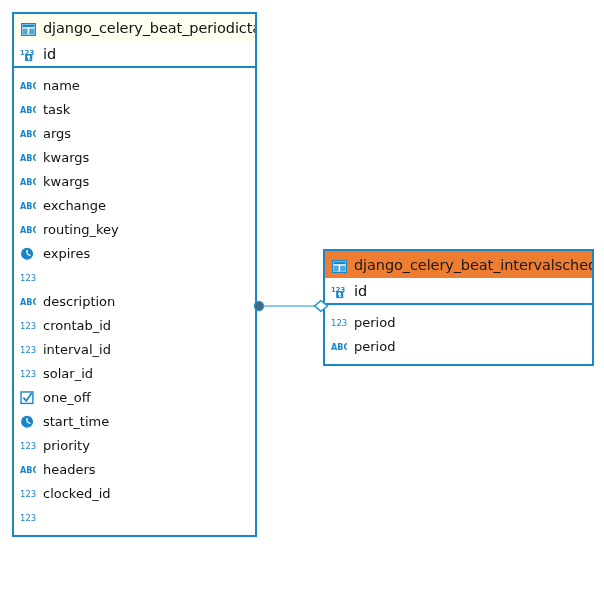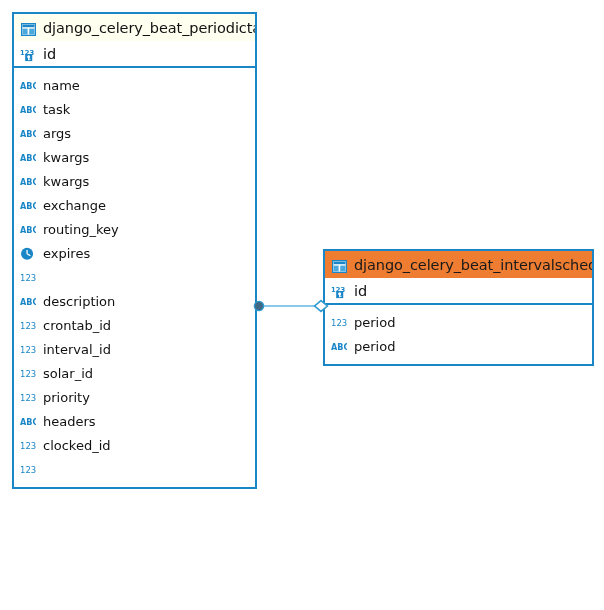--- a/index.html
+++ b/index.html
@@ -248,20 +248,39 @@
         <span class="icon">
           <svg width="17" height="15" viewBox="0 0 17 15">
             <text x="0" y="11" font-family="DejaVu Sans, sans-serif" font-size="9" fill="#1a86c8">123</text>
           </svg>
         </span>
         <span class="attr-label">solar_id</span>
       </div>
       <div class="attr-row">
         <span class="icon">
           <svg width="17" height="15" viewBox="0 0 17 15">
+            <rect x="1.1" y="1.6" width="12.6" height="12.2" fill="#ffffff" stroke="#1a86c8" stroke-width="1.5"></rect>
+            <polyline points="3.6,7.6 6.6,11.1 12.4,2.6" fill="none" stroke="#1a86c8" stroke-width="1.9"></polyline>
+          </svg>
+        </span>
+        <span class="attr-label">one_off</span>
+      </div>
+      <div class="attr-row">
+        <span class="icon">
+          <svg width="17" height="15" viewBox="0 0 17 15">
+            <circle cx="7.5" cy="7.8" r="6.4" fill="#1a86c8"></circle>
+            <line x1="7.5" y1="7.8" x2="7.5" y2="3.9" stroke="#ffffff" stroke-width="1.4"></line>
+            <line x1="7.5" y1="7.8" x2="11" y2="9.9" stroke="#ffffff" stroke-width="1.4"></line>
+          </svg>
+        </span>
+        <span class="attr-label">start_time</span>
+      </div>
+      <div class="attr-row">
+        <span class="icon">
+          <svg width="17" height="15" viewBox="0 0 17 15">
             <text x="0" y="11" font-family="DejaVu Sans, sans-serif" font-size="9" fill="#1a86c8">123</text>
           </svg>
         </span>
         <span class="attr-label">priority</span>
       </div>
       <div class="attr-row">
         <span class="icon">
           <svg width="17" height="15" viewBox="0 0 17 15">
             <text x="0" y="11" font-family="DejaVu Sans, sans-serif" font-size="8.6" font-weight="bold" fill="#1a86c8">ABC</text>
           </svg>

